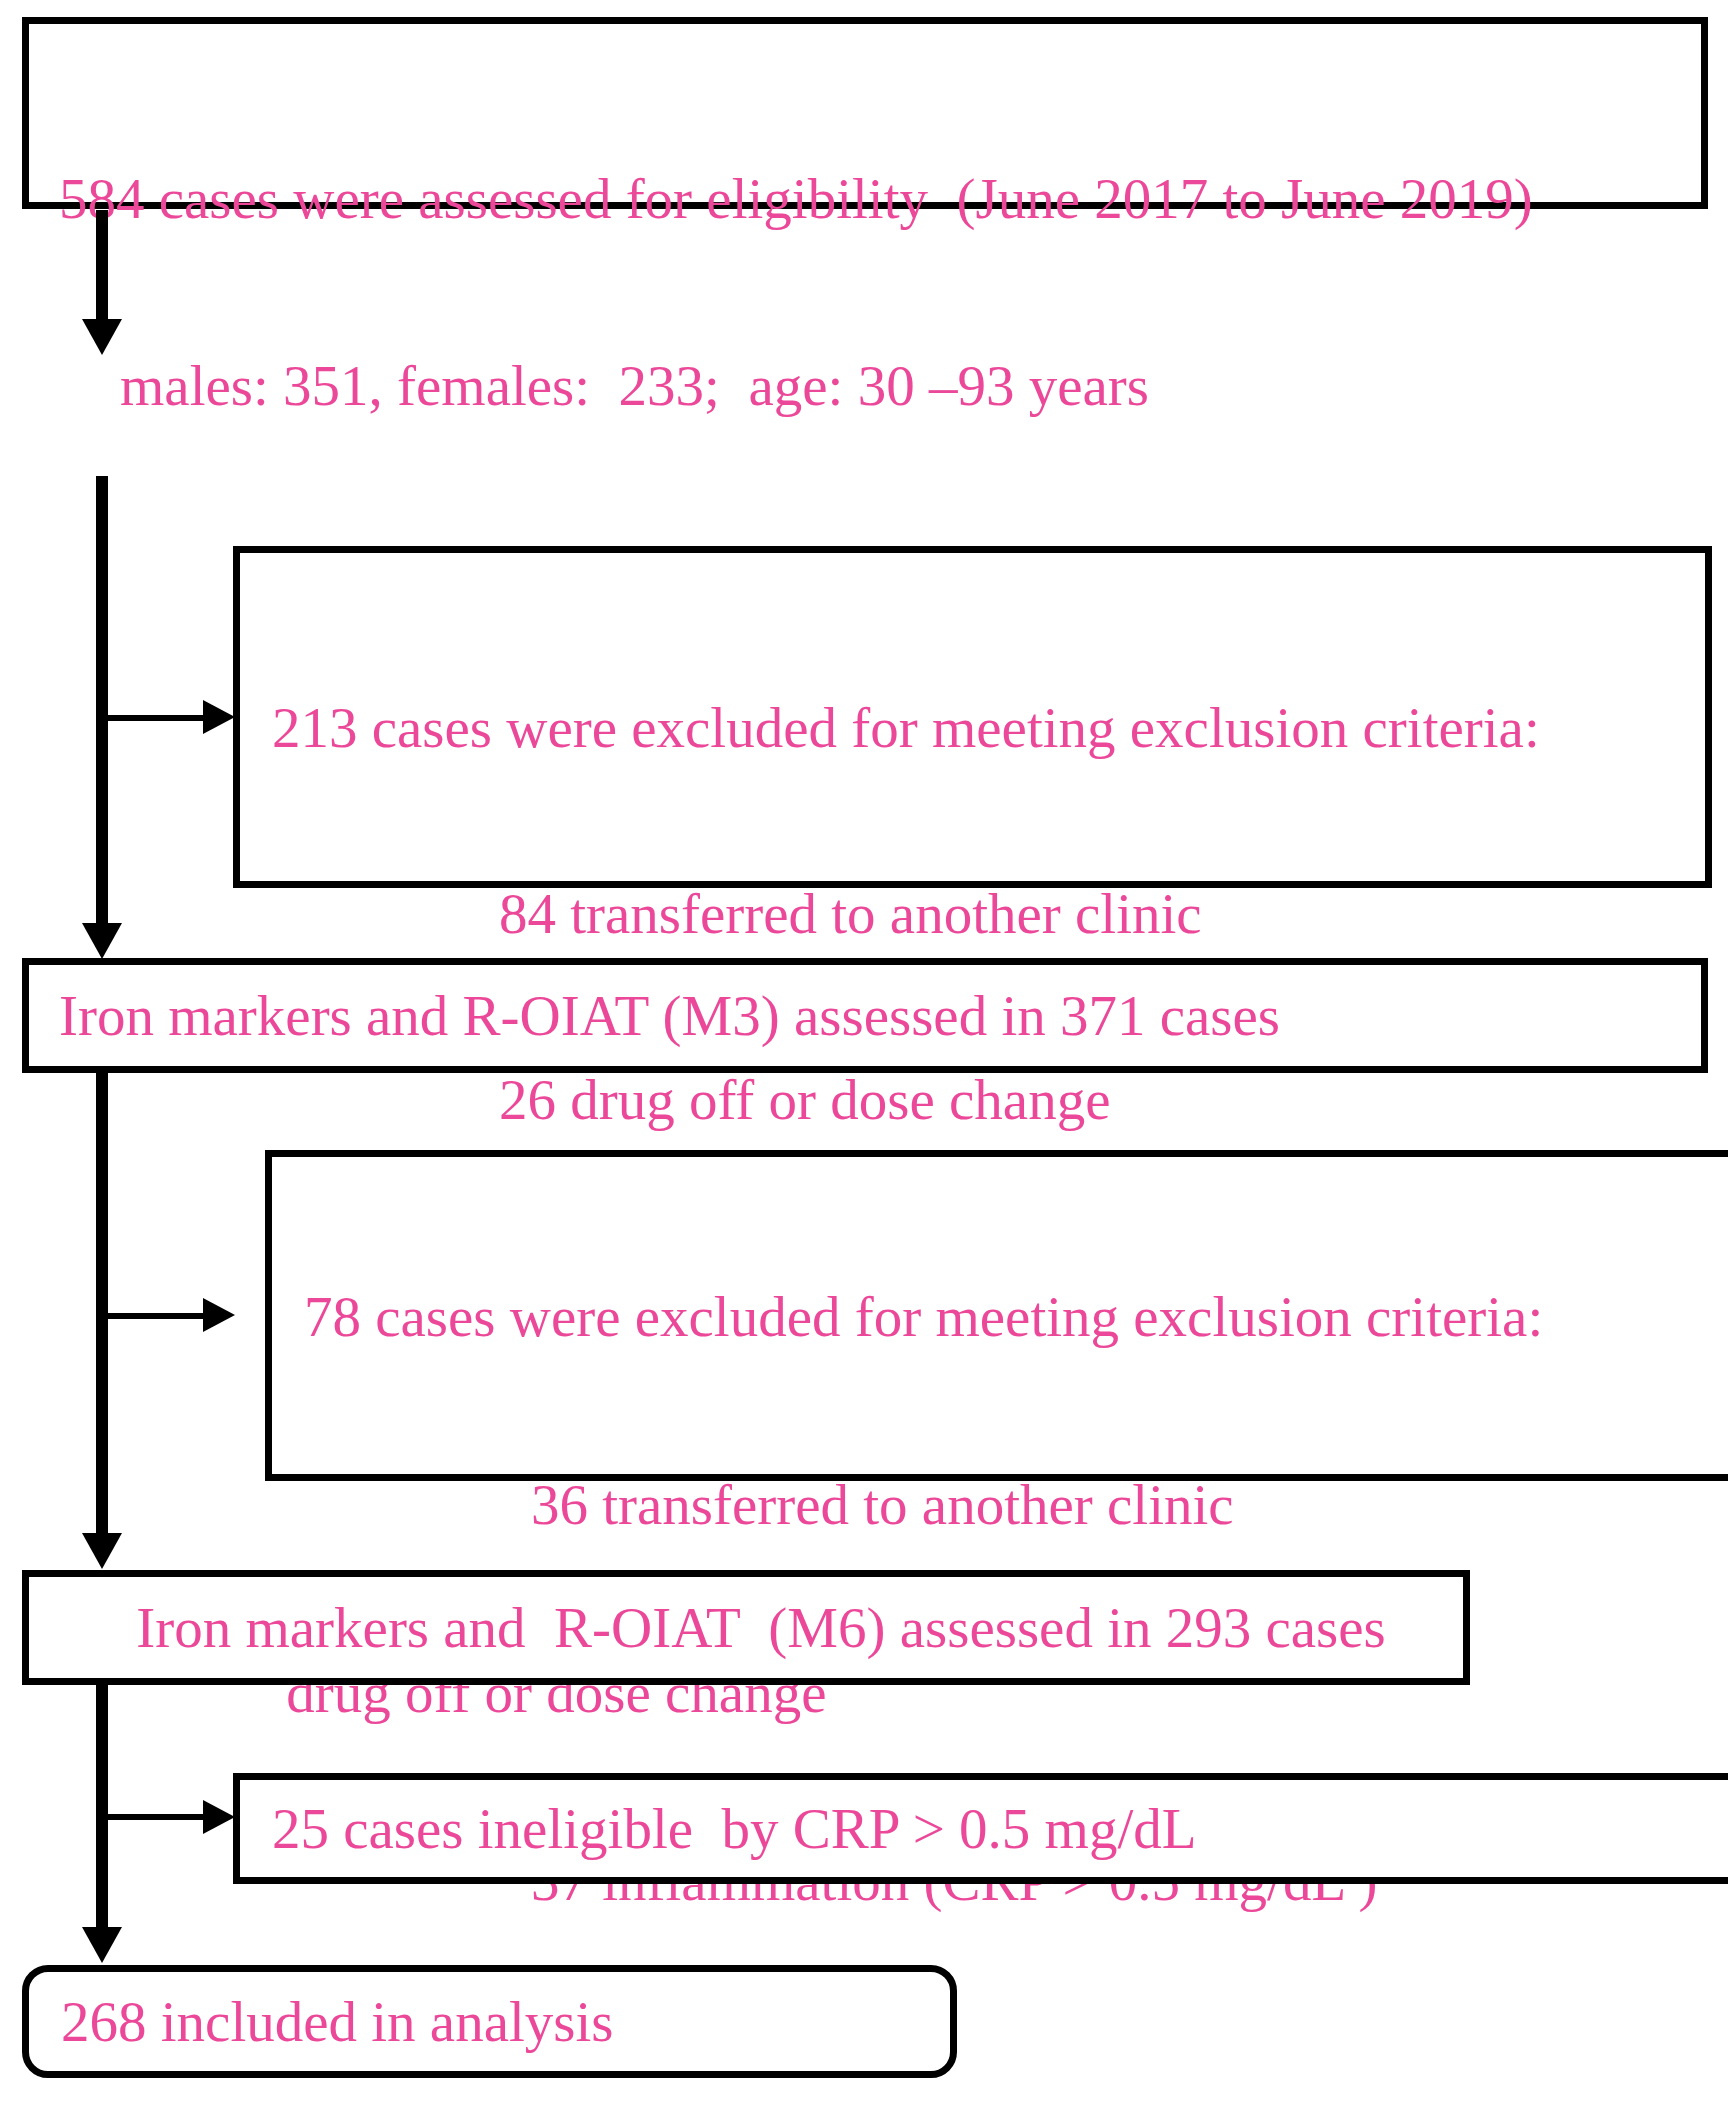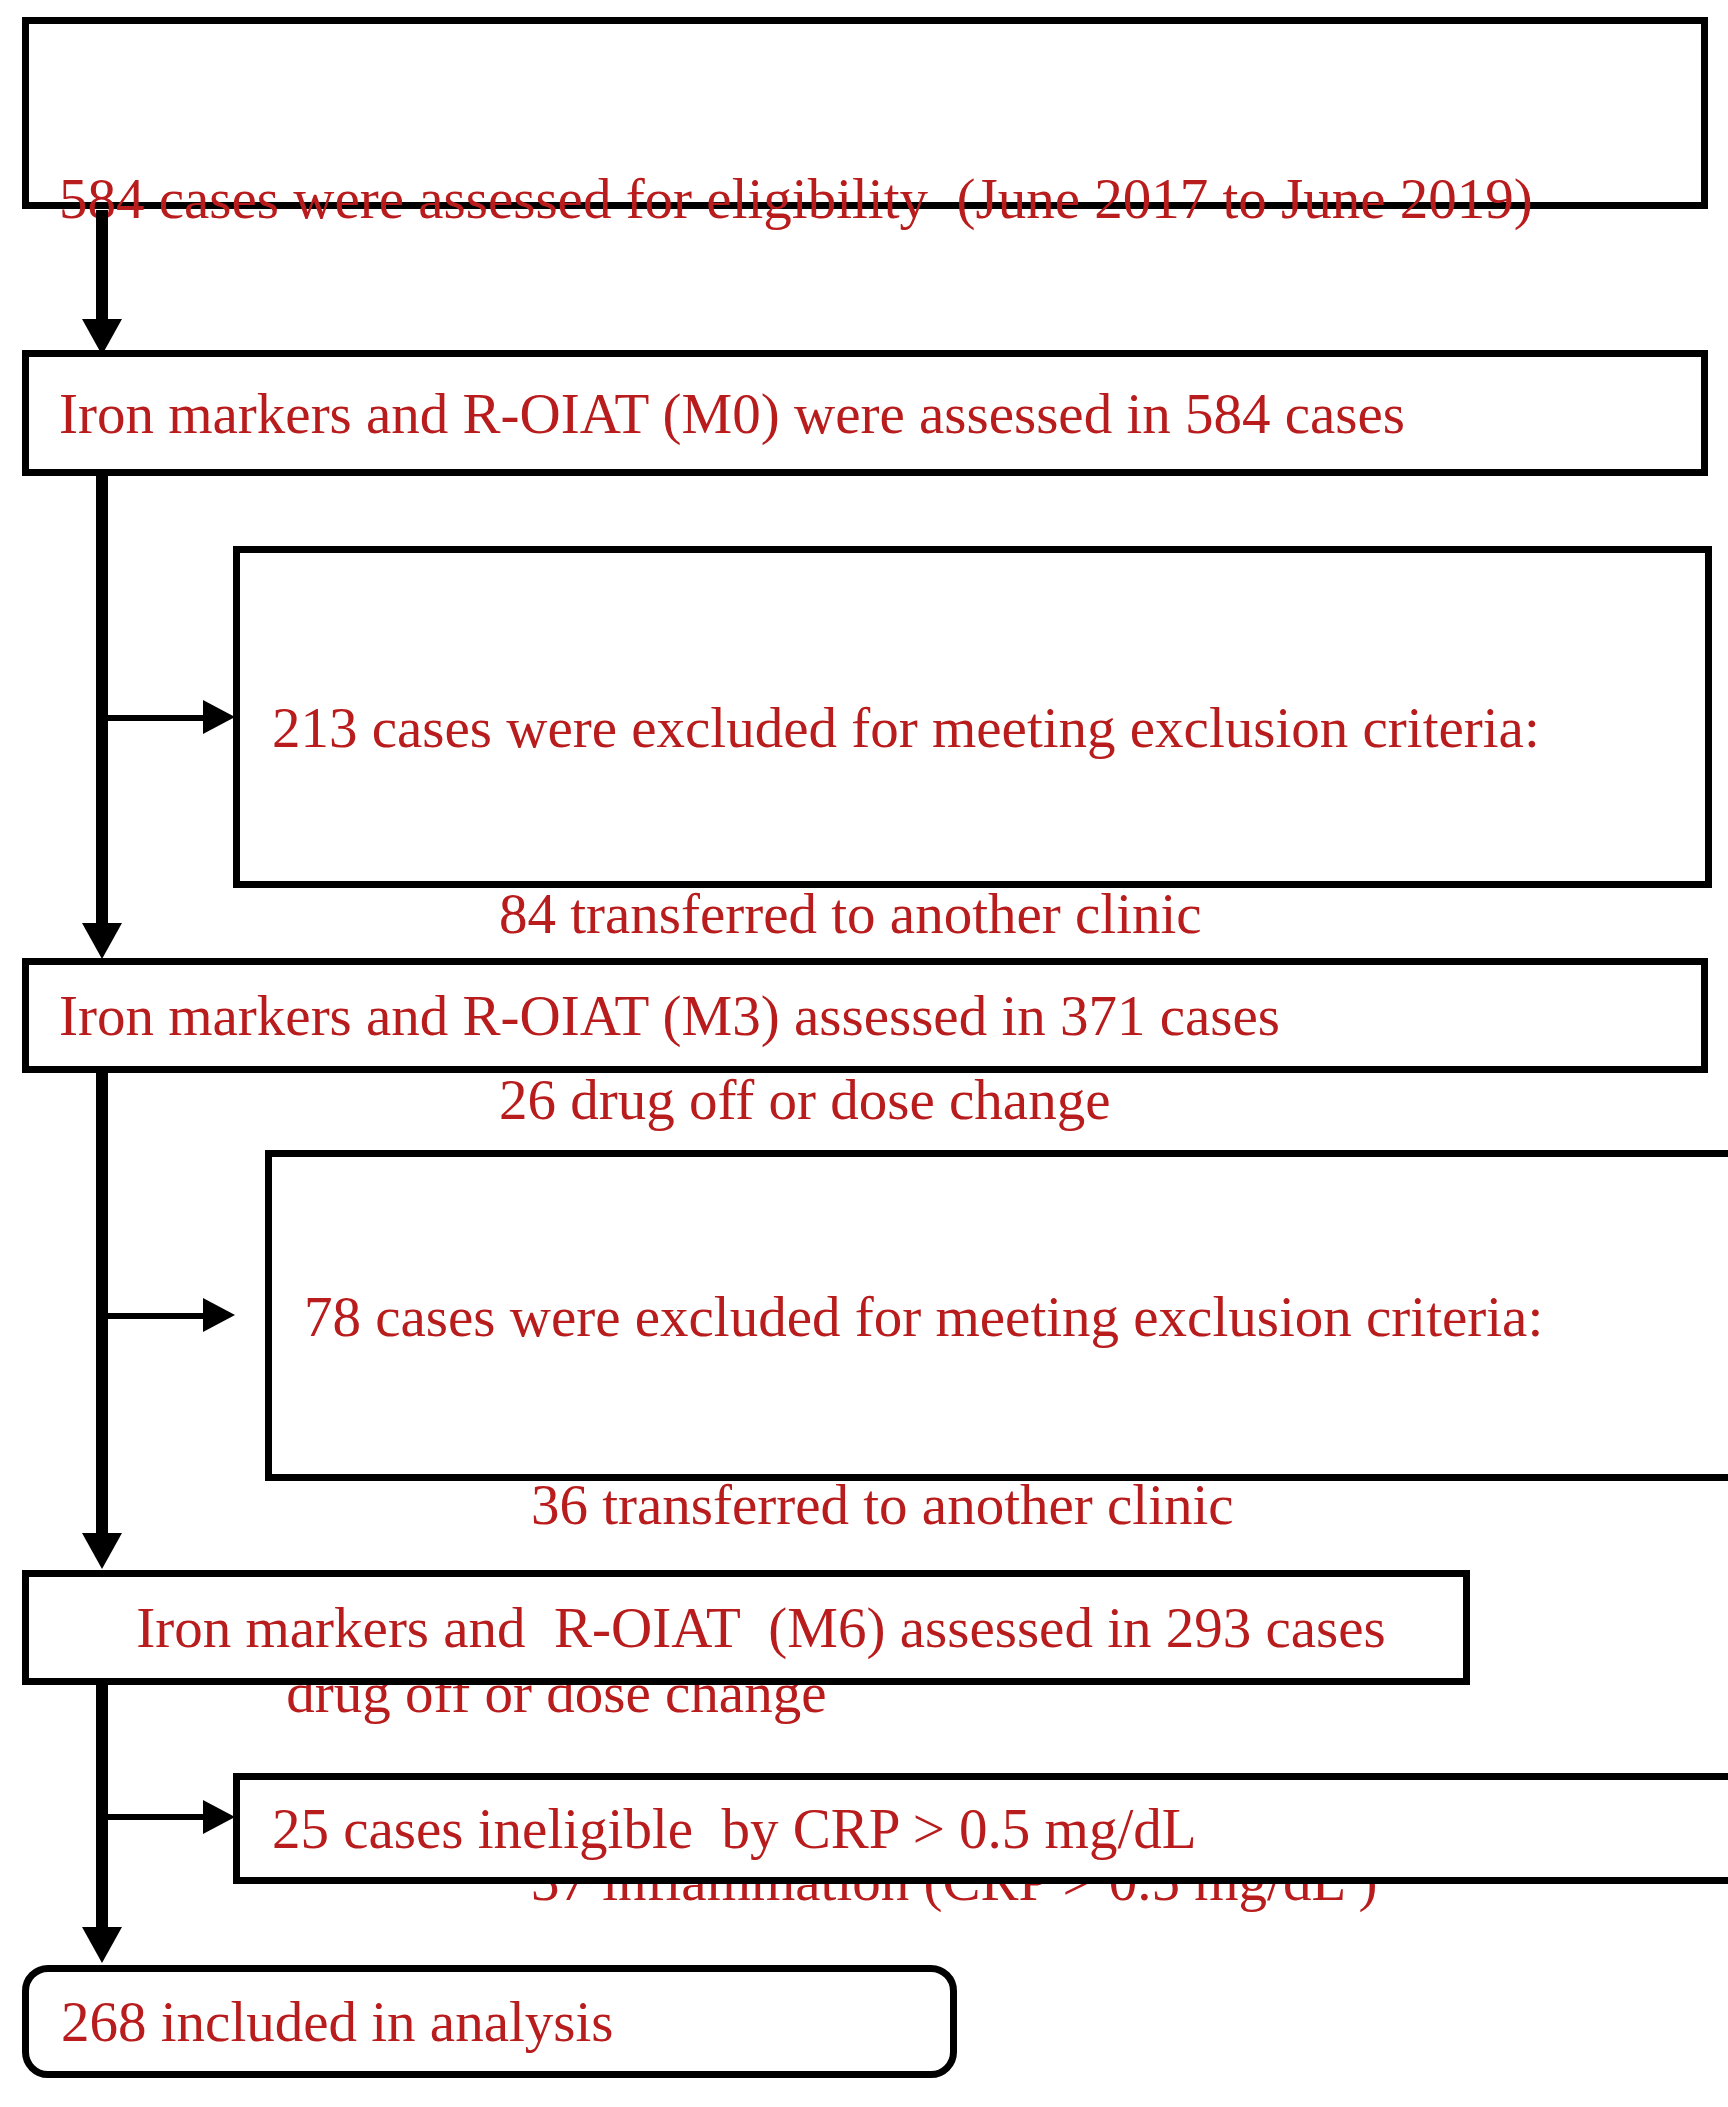--- a/index.html
+++ b/index.html
@@ -6,21 +6,21 @@
     margin: 0;
     padding: 0;
     background: #ffffff;
   }
   #canvas {
     position: relative;
     width: 1728px;
     height: 2108px;
     background: #ffffff;
     font-family: "Liberation Serif", "DejaVu Serif", serif;
-    color: #b91c1c;
+    color: #ec4899;
     overflow: hidden;
   }
   .box {
     position: absolute;
     background: #ffffff;
     border: 7.1px solid #000000;
     box-sizing: border-box;
     font-size: 57px;
     line-height: 1.0;
     white-space: pre-wrap;
@@ -122,23 +122,20 @@
 <div id="canvas">
 
   <div class="box box-eligibility">
     <div class="line line-indent-1">584 cases were assessed for eligibility  (June 2017 to June 2019)</div>
     <div class="line line-indent-2">males: 351, females:  233;  age: 30 –93 years</div>
   </div>
 
   <div class="vstem vstem-a"></div>
   <div class="vhead vhead-a"></div>
 
-  <div class="box box-m0 vcenter">
-    <div class="line pad-l">Iron markers and R-OIAT (M0) were assessed in 584 cases</div>
-  </div>
 
   <div class="vstem vstem-b"></div>
   <div class="vhead vhead-b"></div>
 
   <div class="hstem hstem-1"></div>
   <div class="hhead hhead-1"></div>
 
   <div class="box box-excl1 excl">
     <div class="line excl-header">213 cases were excluded for meeting exclusion criteria:</div>
     <div class="line excl-item">

